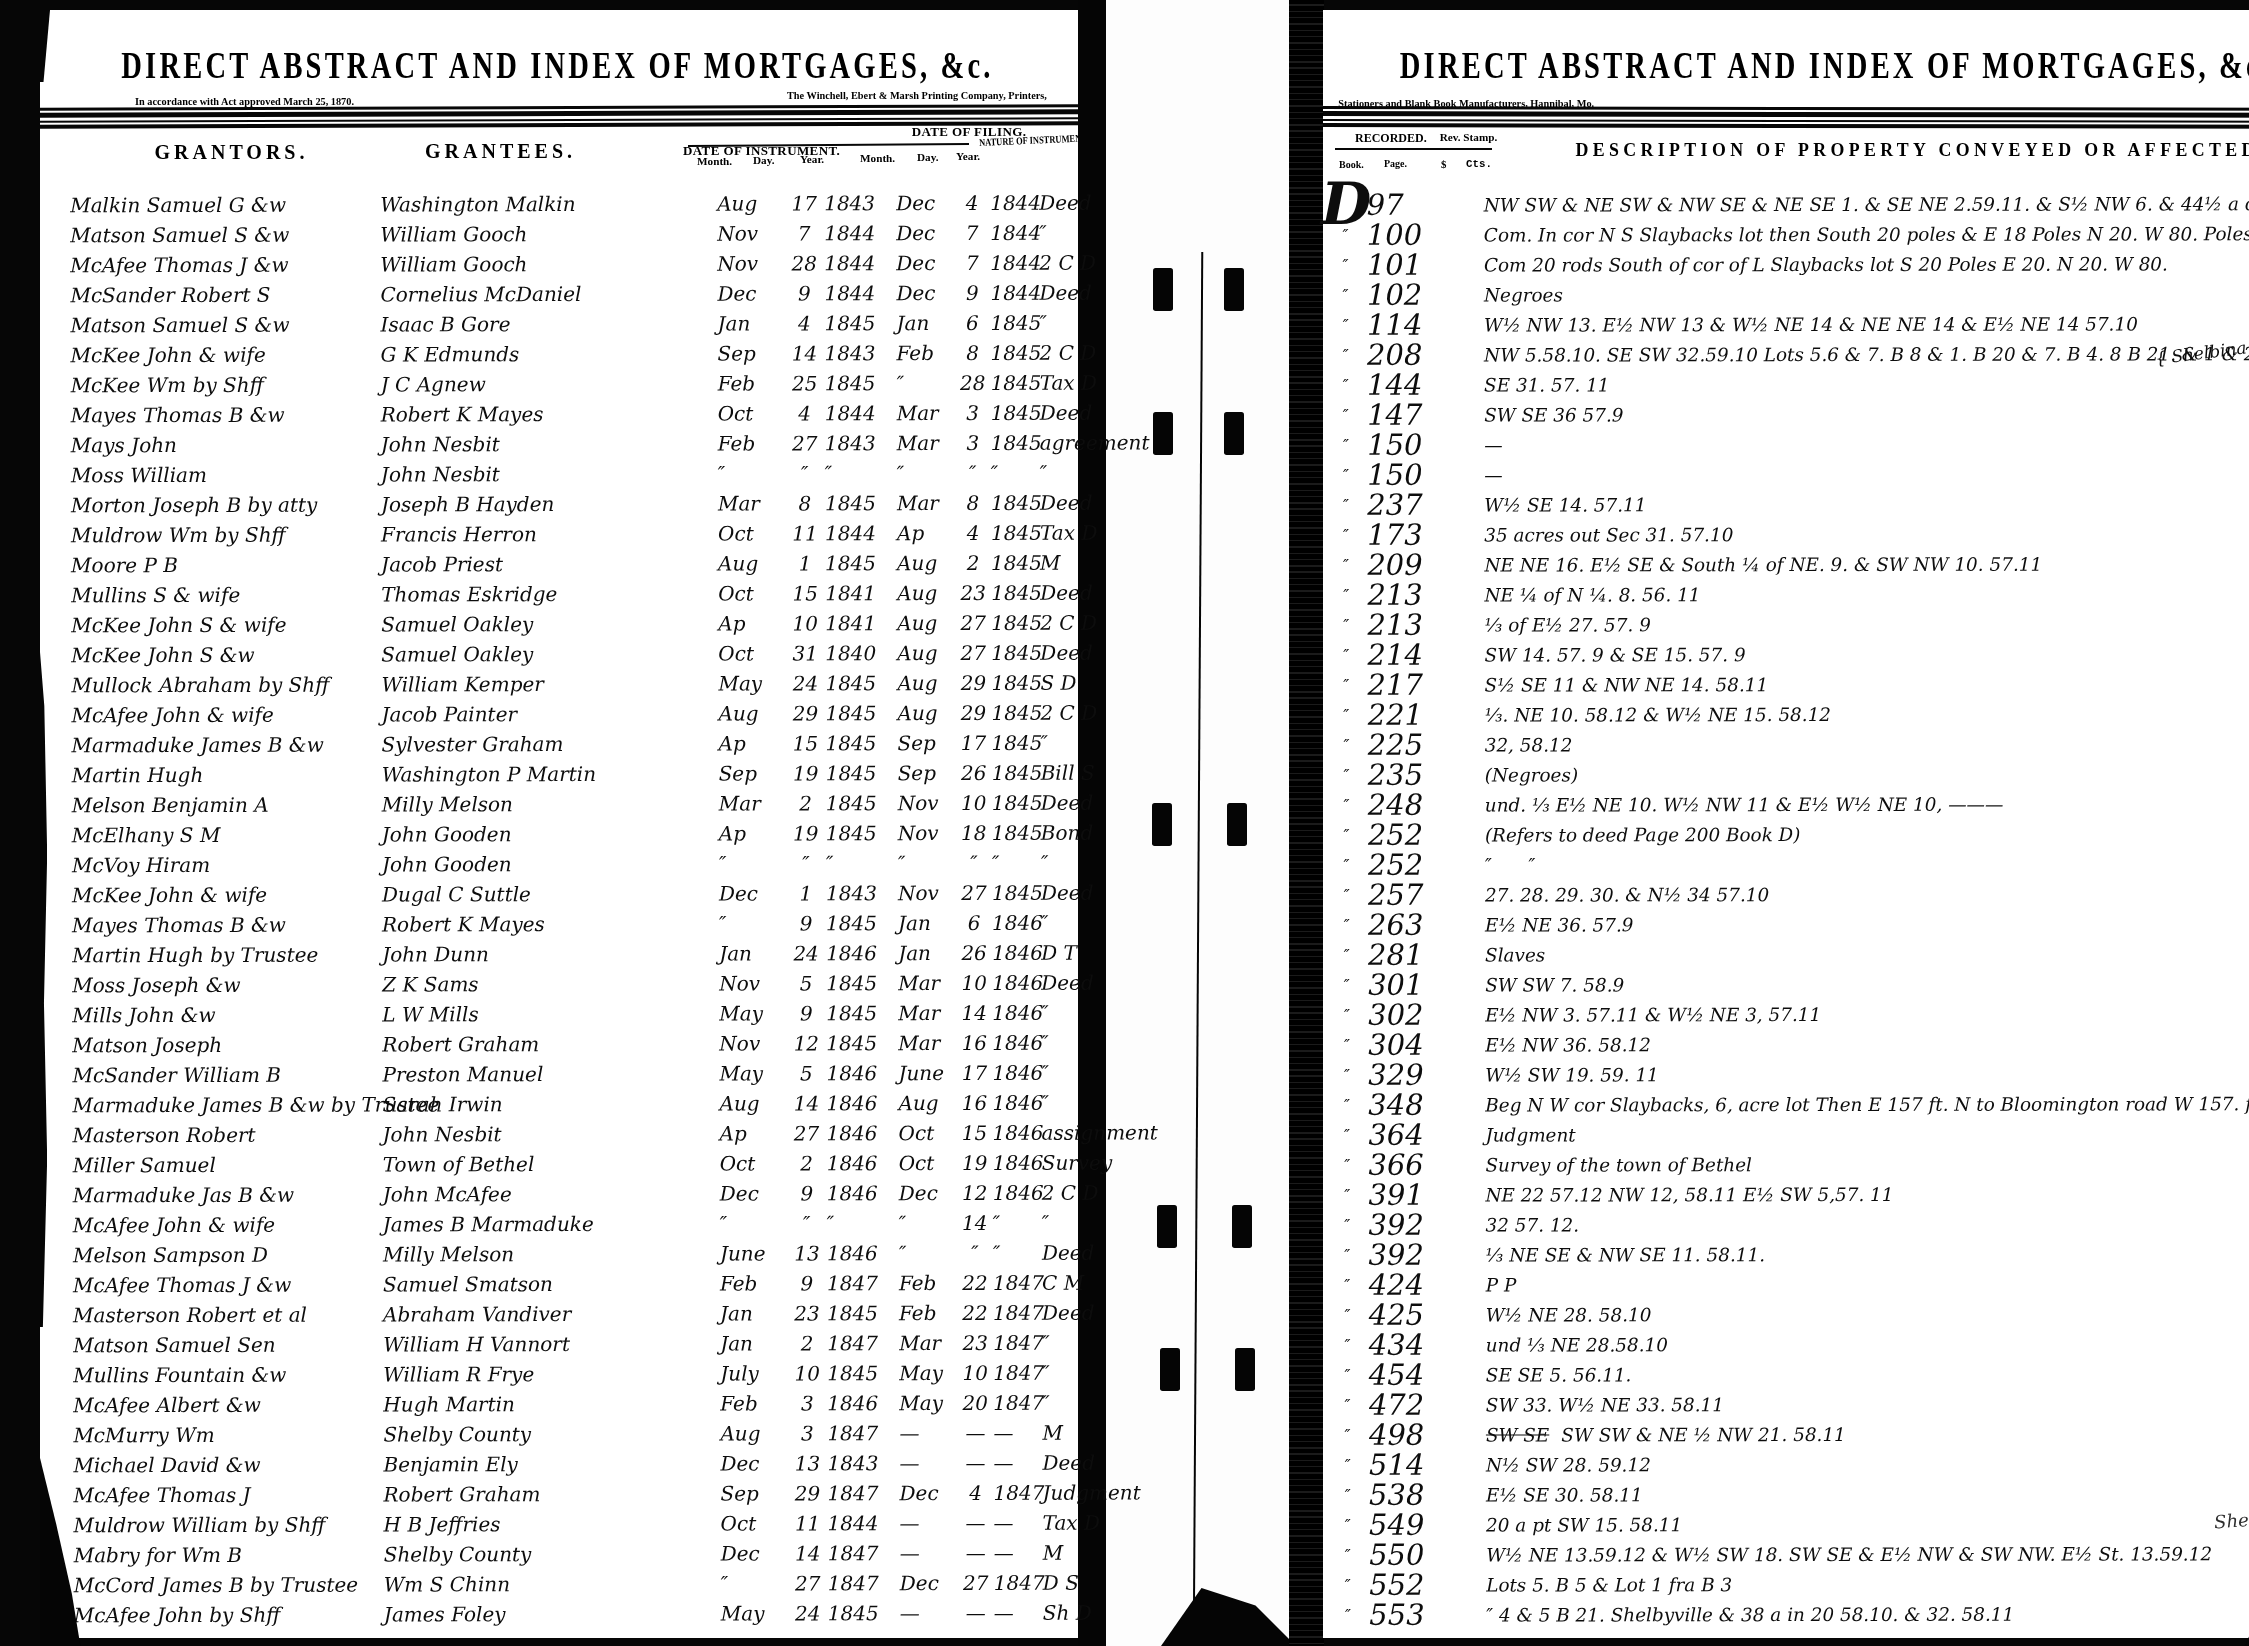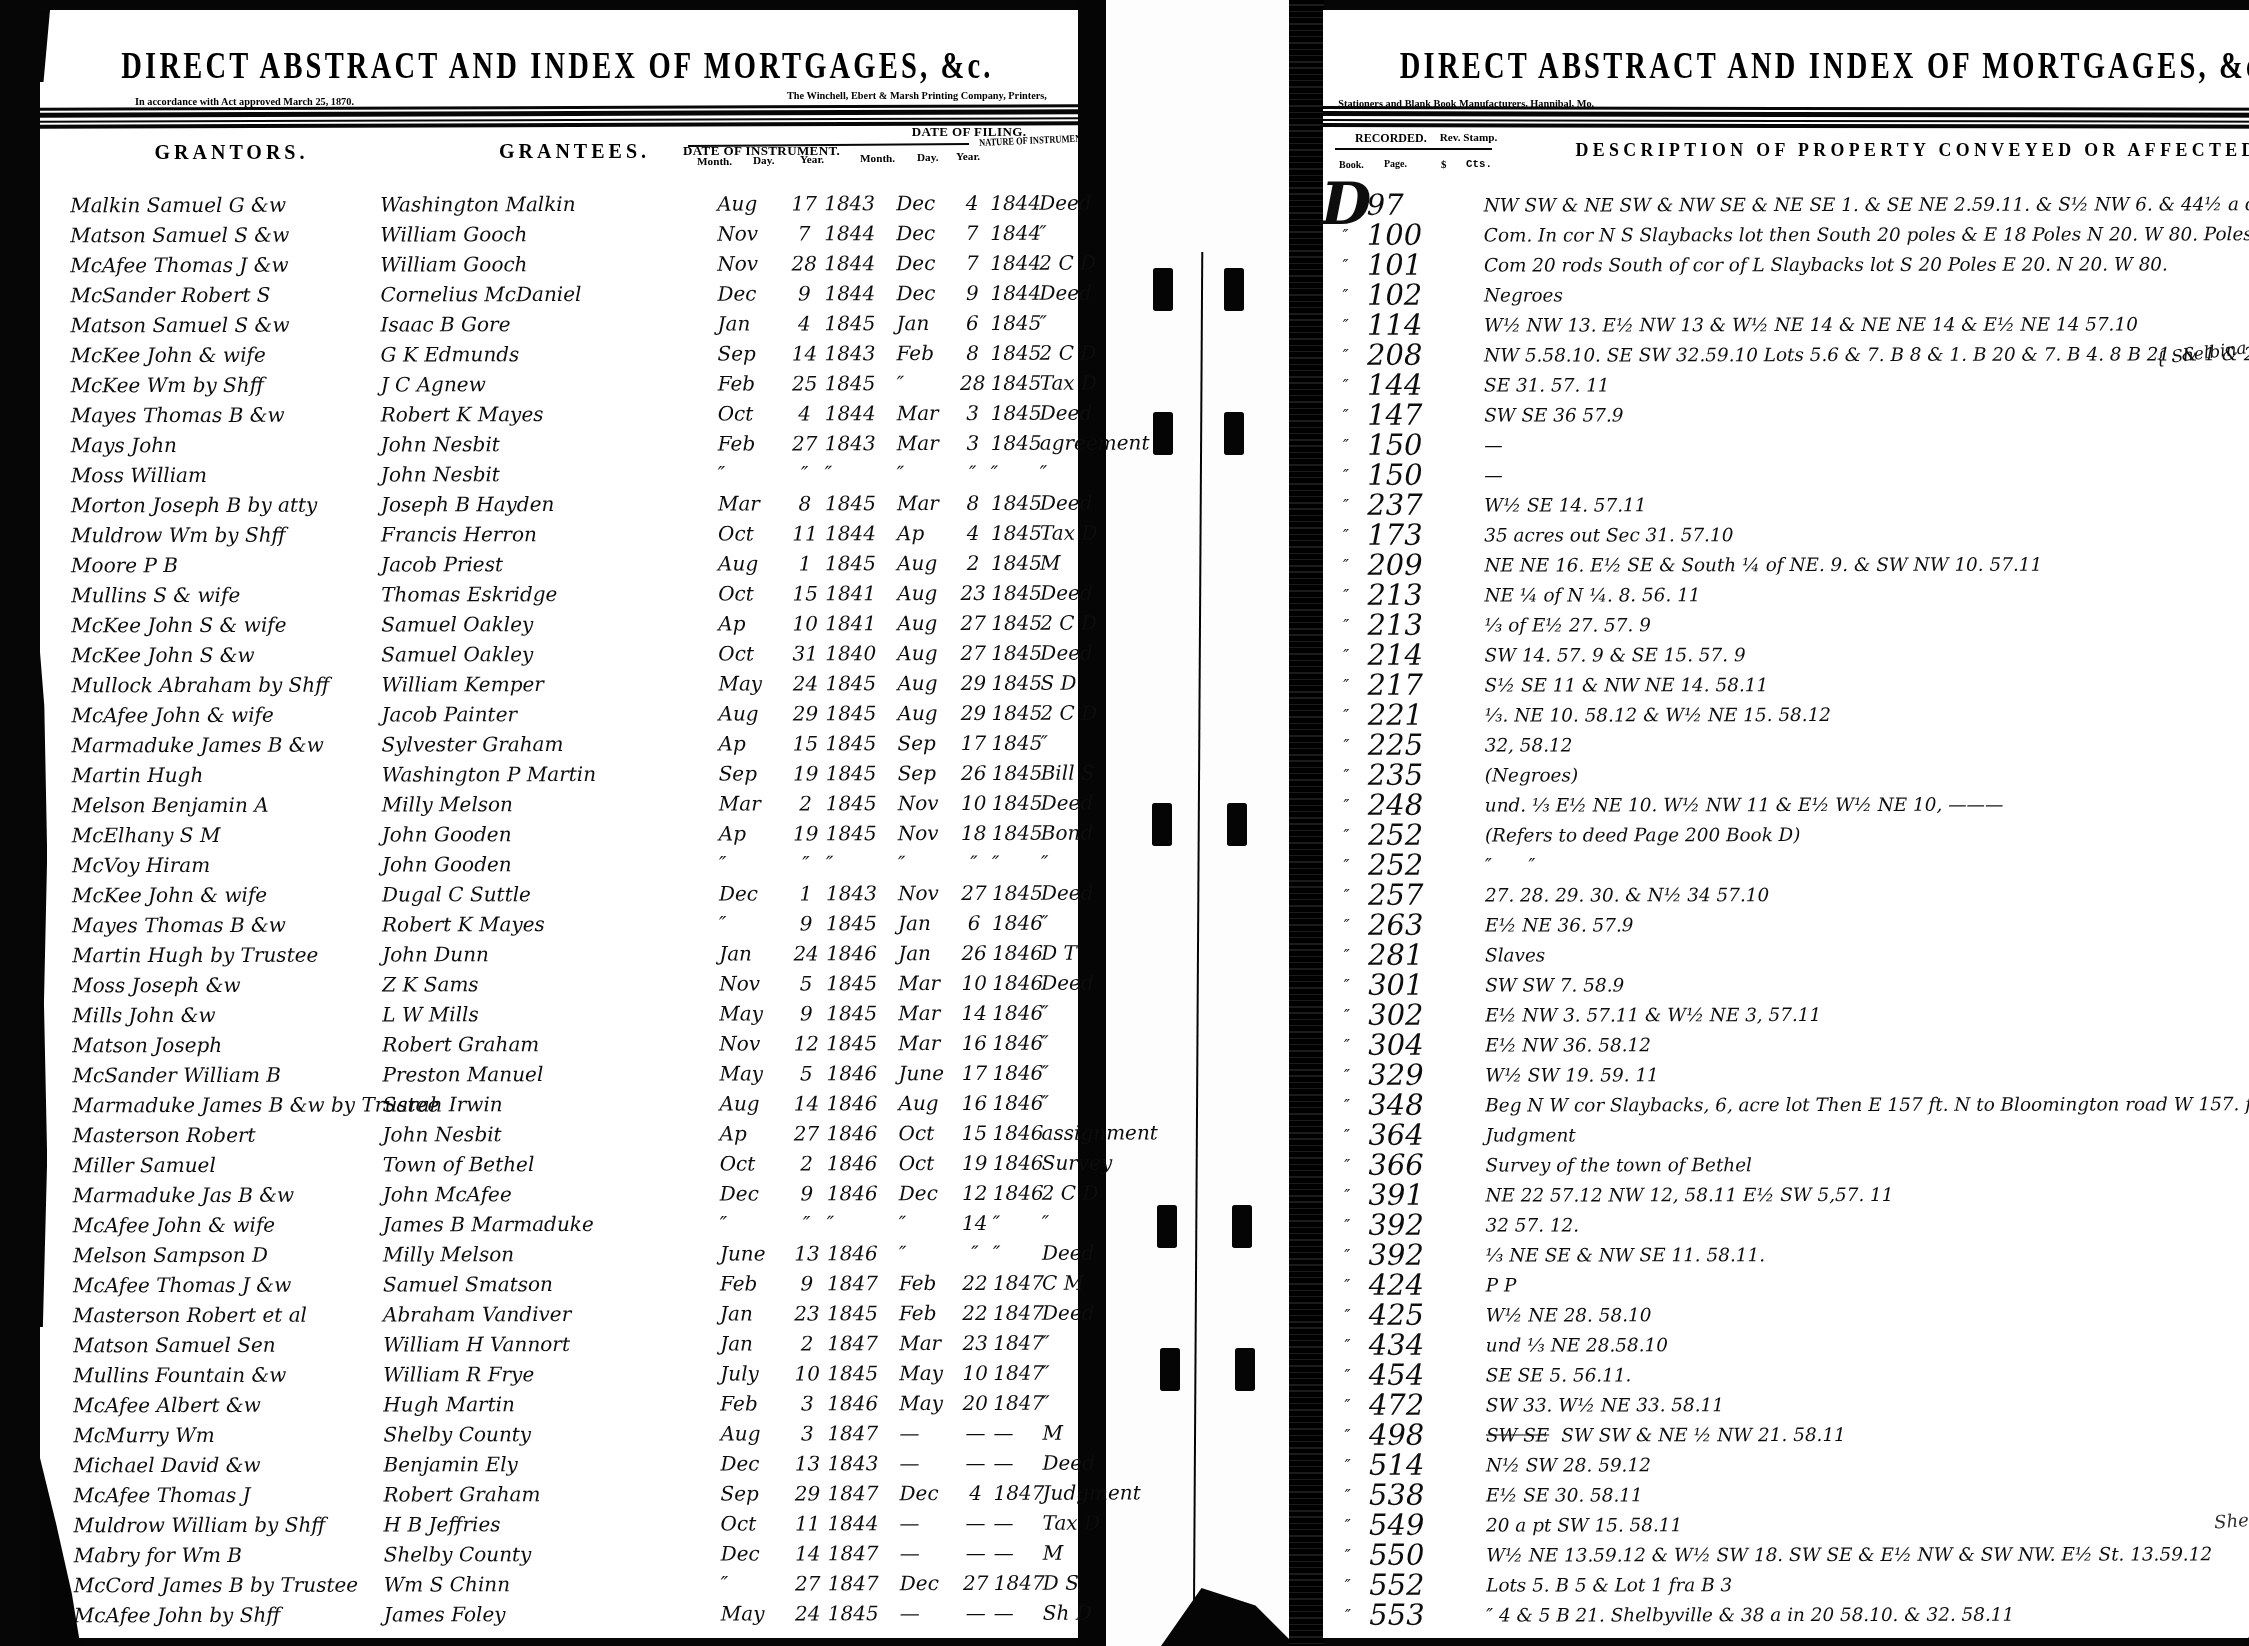--- a/index.html
+++ b/index.html
@@ -61,21 +61,21 @@
   <div class="title" style="left:54px;top:40px;width:927px;text-align:center;">DIRECT ABSTRACT AND INDEX OF MORTGAGES, &amp;c.</div>
   <div class="smallnote" style="left:95px;top:86px;">In accordance with Act approved March 25, 1870.</div>
   <div class="smallnote" style="left:747px;top:80px;">The Winchell, Ebert &amp; Marsh Printing Company, Printers,</div>
 
   <div class="rule" style="left:0;top:96px;width:1038px;height:2.7px;transform:rotate(-0.2deg);"></div>
   <div class="rule" style="left:0;top:101px;width:1038px;height:5.4px;transform:rotate(-0.2deg);"></div>
   <div class="rule" style="left:0;top:109px;width:1038px;height:2.2px;transform:rotate(-0.2deg);"></div>
   <div class="rule" style="left:0;top:113px;width:1038px;height:4px;transform:rotate(-0.2deg);"></div>
 
   <div class="colhead" style="left:79px;top:131px;width:225px;text-align:center;font-size:20px;letter-spacing:4px;">GRANTORS.</div>
-  <div class="colhead" style="left:385px;top:130px;width:225px;text-align:right;font-size:20px;letter-spacing:4px;">GRANTEES.</div>
+  <div class="colhead" style="left:385px;top:130px;width:225px;text-align:left;font-size:20px;letter-spacing:4px;">GRANTEES.</div>
   <div class="colhead" style="left:643px;top:115px;width:202px;text-align:left;font-size:13px;letter-spacing:0.4px;margin-top:18px;">DATE OF INSTRUMENT.</div>
   <div class="colhead" style="left:846px;top:114px;width:166px;text-align:center;font-size:13px;letter-spacing:0.4px;">DATE OF FILING.</div>
   <div class="rule" style="left:648px;top:134px;width:281px;height:1.8px;transform:rotate(-0.4deg);"></div>
   <div class="colhead" style="left:657px;top:145px;font-size:11.2px;">Month.</div>
   <div class="colhead" style="left:713px;top:144px;font-size:11.2px;">Day.</div>
   <div class="colhead" style="left:760px;top:143px;font-size:11.2px;">Year.</div>
   <div class="colhead" style="left:820px;top:142px;font-size:11.2px;">Month.</div>
   <div class="colhead" style="left:877px;top:141px;font-size:11.2px;">Day.</div>
   <div class="colhead" style="left:916px;top:140px;font-size:11.2px;">Year.</div>
   <div class="colhead" style="left:939px;top:127px;font-size:10.3px;transform:rotate(-2.5deg) scaleX(0.82);transform-origin:left;">NATURE OF INSTRUMENT.</div>

